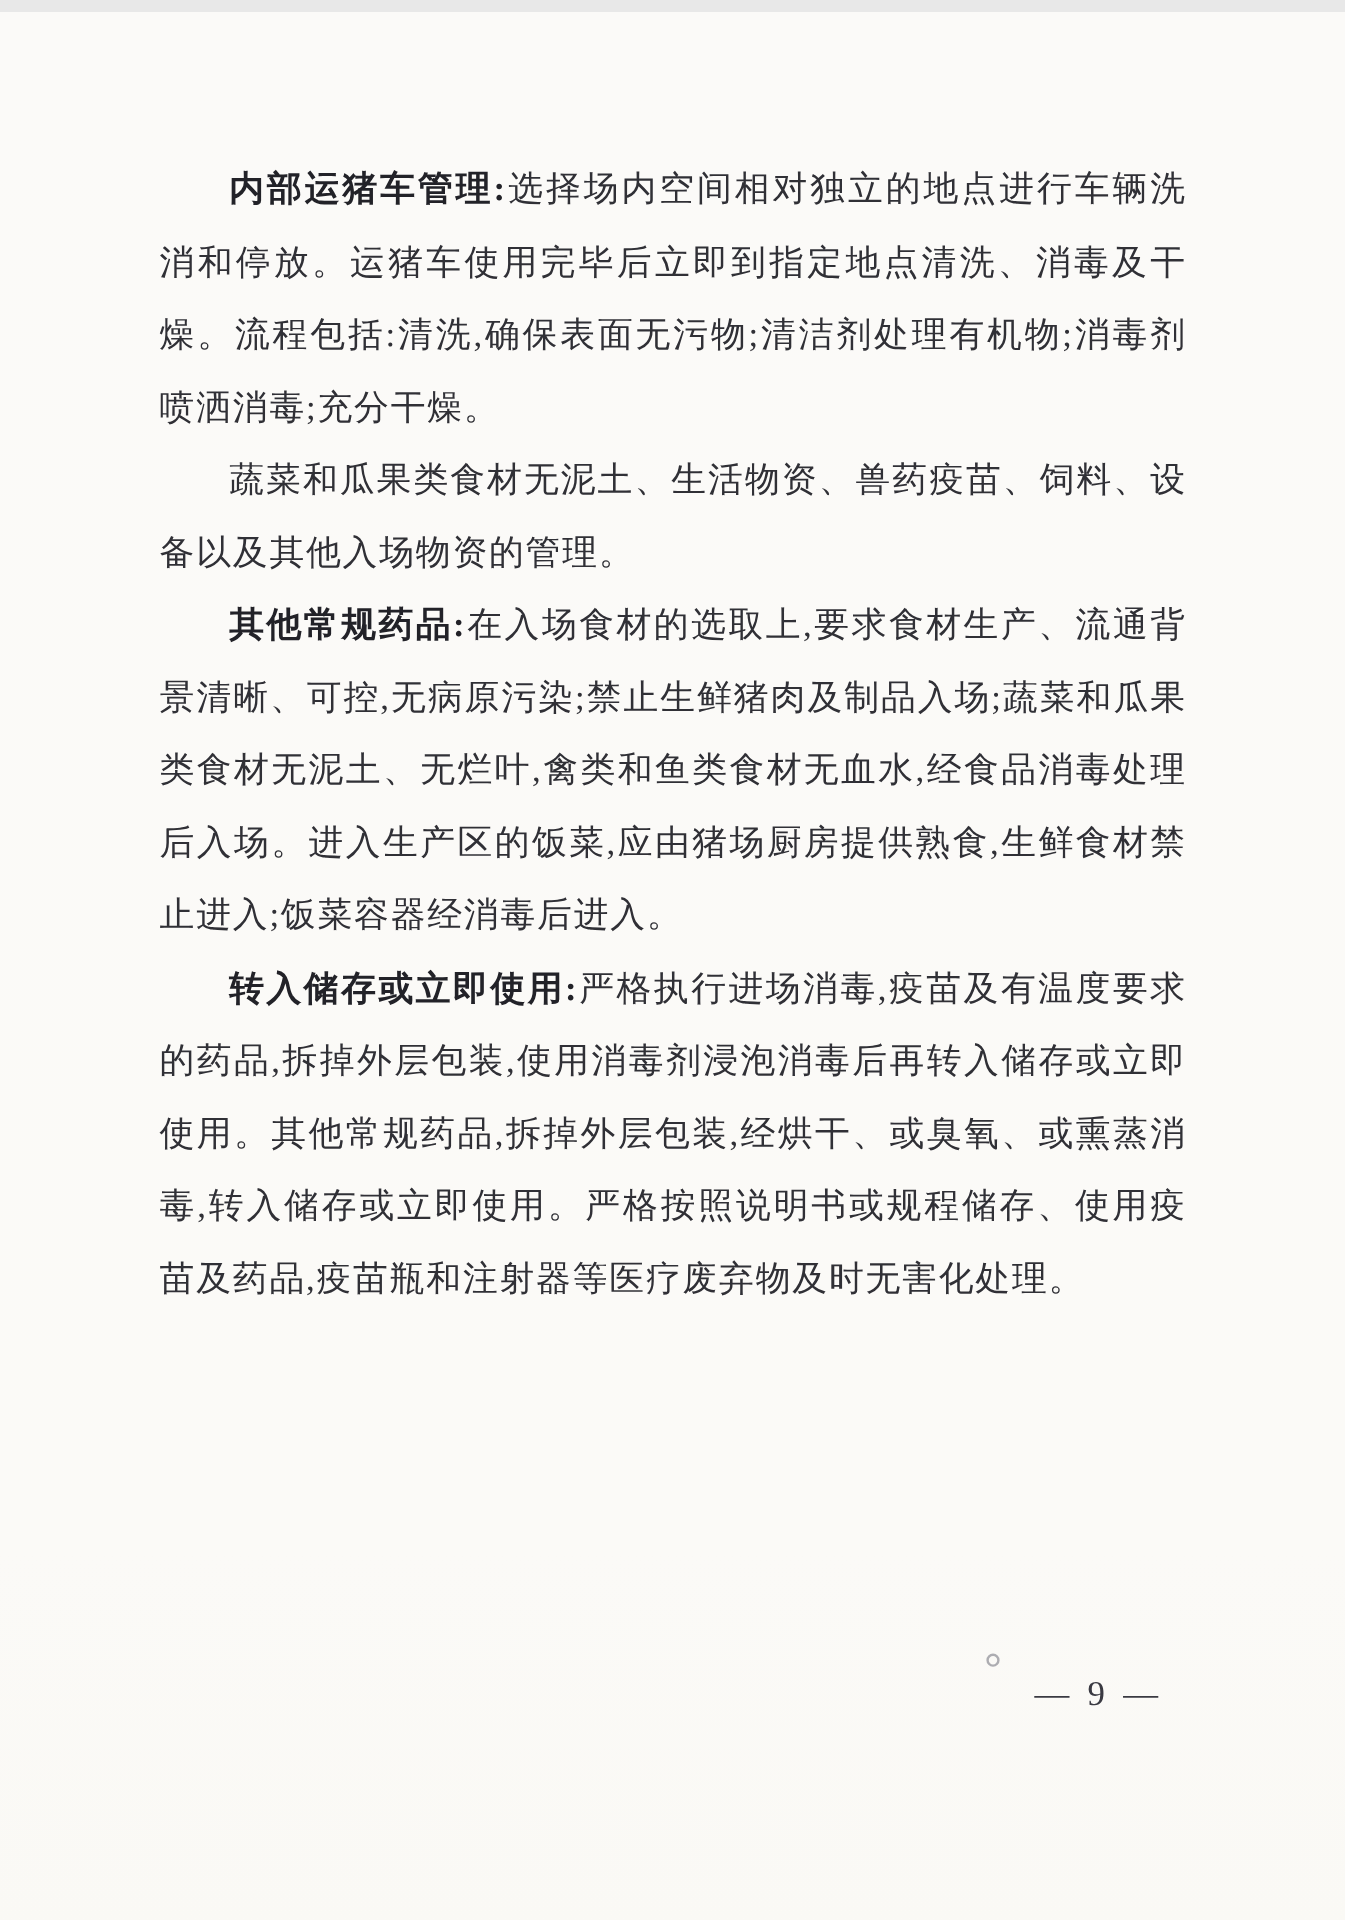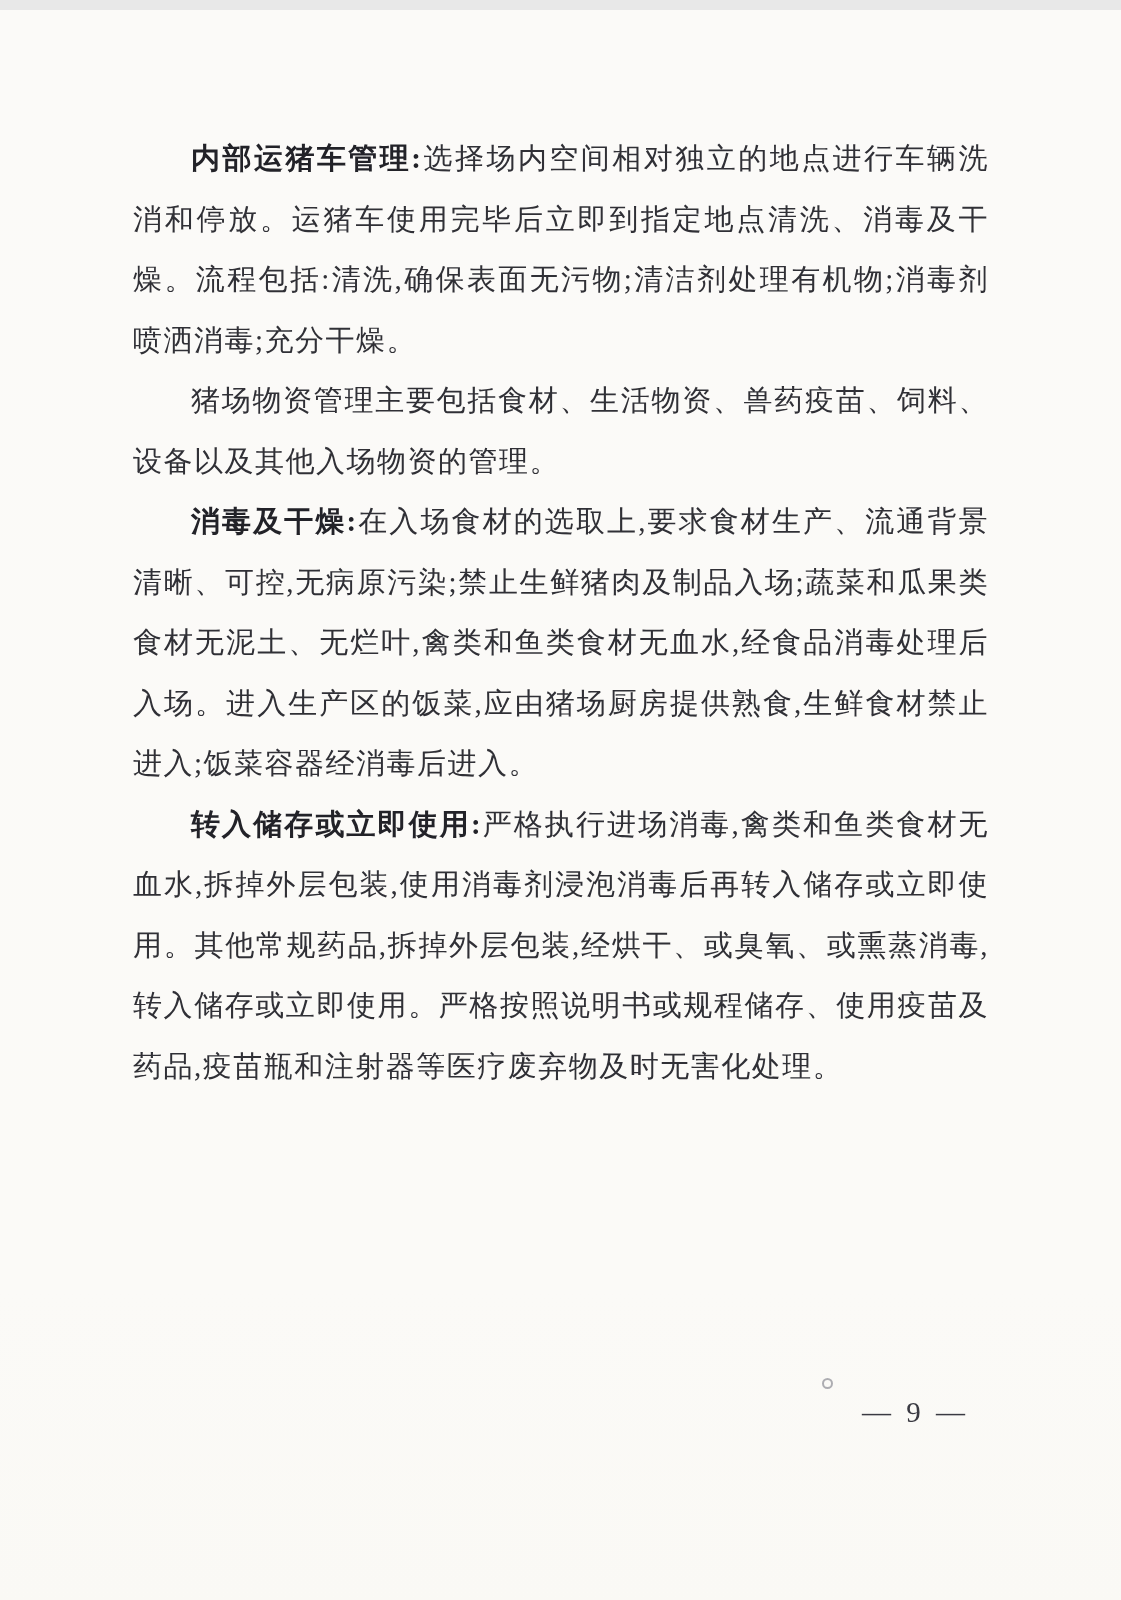--- a/index.html
+++ b/index.html
@@ -68,25 +68,25 @@
 <body>
 
 <div class="page">
 
   <div class="doc">
 
     <p class="para"><b class="lead">内部运猪车管理:</b><span>选择场内空间相对独立的地点进行车辆洗消和停放。运猪车使用完毕后立即到指定地点清洗、消毒及干燥。流程包括:清洗,确保表面无污物;清洁剂处理有机物;消毒剂喷洒消毒;充分干燥。</span></p>
 
 
 
-    <p class="para"><span>猪场物资管理主要包括食材、生活物资、兽药疫苗、饲料、设备以及其他入场物资的管理。</span></p>
+    <p class="para"><span>蔬菜和瓜果类食材无泥土、生活物资、兽药疫苗、饲料、设备以及其他入场物资的管理。</span></p>
 
-    <p class="para"><b class="lead">消毒及干燥:</b><span>在入场食材的选取上,要求食材生产、流通背景清晰、可控,无病原污染;禁止生鲜猪肉及制品入场;蔬菜和瓜果类食材无泥土、无烂叶,禽类和鱼类食材无血水,经食品消毒处理后入场。进入生产区的饭菜,应由猪场厨房提供熟食,生鲜食材禁止进入;饭菜容器经消毒后进入。</span></p>
+    <p class="para"><b class="lead">其他常规药品:</b><span>在入场食材的选取上,要求食材生产、流通背景清晰、可控,无病原污染;禁止生鲜猪肉及制品入场;蔬菜和瓜果类食材无泥土、无烂叶,禽类和鱼类食材无血水,经食品消毒处理后入场。进入生产区的饭菜,应由猪场厨房提供熟食,生鲜食材禁止进入;饭菜容器经消毒后进入。</span></p>
 
-    <p class="para"><b class="lead">转入储存或立即使用:</b><span>严格执行进场消毒,禽类和鱼类食材无血水,拆掉外层包装,使用消毒剂浸泡消毒后再转入储存或立即使用。其他常规药品,拆掉外层包装,经烘干、或臭氧、或熏蒸消毒,转入储存或立即使用。严格按照说明书或规程储存、使用疫苗及药品,疫苗瓶和注射器等医疗废弃物及时无害化处理。</span></p>
+    <p class="para"><b class="lead">转入储存或立即使用:</b><span>严格执行进场消毒,疫苗及有温度要求的药品,拆掉外层包装,使用消毒剂浸泡消毒后再转入储存或立即使用。其他常规药品,拆掉外层包装,经烘干、或臭氧、或熏蒸消毒,转入储存或立即使用。严格按照说明书或规程储存、使用疫苗及药品,疫苗瓶和注射器等医疗废弃物及时无害化处理。</span></p>
 
   </div>
 
   <div class="artifact-dot"></div>
 
   <div class="page-number">— 9 —</div>
 
 </div>
 
 </body></html>

